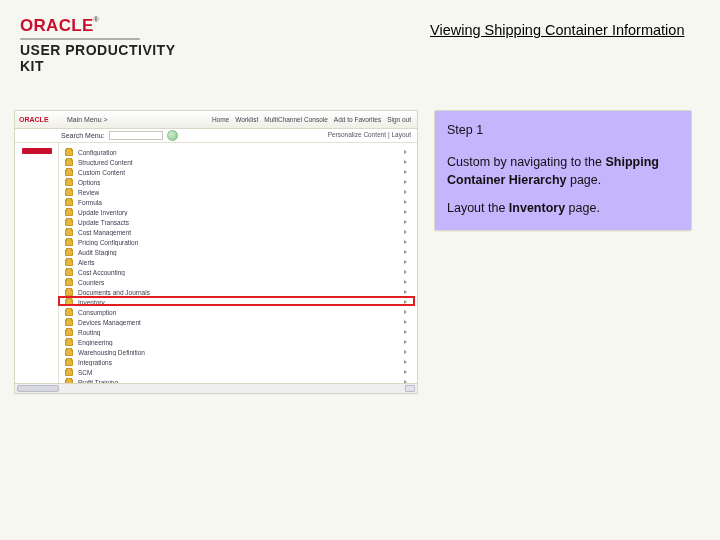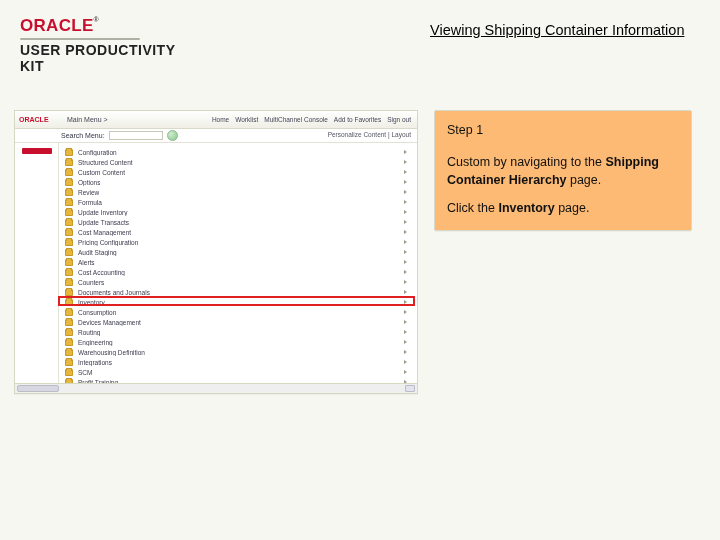--- a/index.html
+++ b/index.html
@@ -60,21 +60,21 @@
     font-size: 14.5px;
     color: #000;
     text-decoration: underline;
   }
   
   .instructions {
     position: absolute;
     left: 434px;
     top: 110px;
     width: 258px;
-    background: #fdba74;
+    background: #c4b5fd;
     border: 1px solid #d9d9c8;
     border-radius: 2px;
     padding: 10px 12px 12px 12px;
     box-shadow: 0 1px 0 rgba(0,0,0,.04);
   }
   .instructions p {
     margin: 0 0 10px 0;
     font-size: 12.5px;
     line-height: 1.45;
     color: #111;
@@ -281,21 +281,21 @@
   </div>
 
   <div class="heading">Viewing Shipping Container Information</div>
 
   <div class="instructions">
     <p class="step-label">Step 1</p>
     <p>
       <span>Custom by navigating to the </span><strong>Shipping Container Hierarchy</strong><span> page.</span>
     </p>
     <p>
-      <span>Click the </span><strong>Inventory</strong><span> page.</span>
+      <span>Layout the </span><strong>Inventory</strong><span> page.</span>
     </p>
   </div>
 
   <div class="shot">
     <div class="shot-top">
       <span class="mini-logo">ORACLE</span>
       <span class="top-left-label">Main Menu &gt;</span>
       <div class="shot-top-right">
         <span>Home</span>
         <span>Worklist</span>

